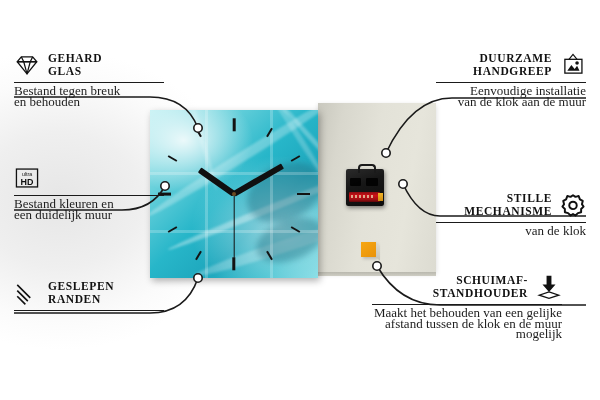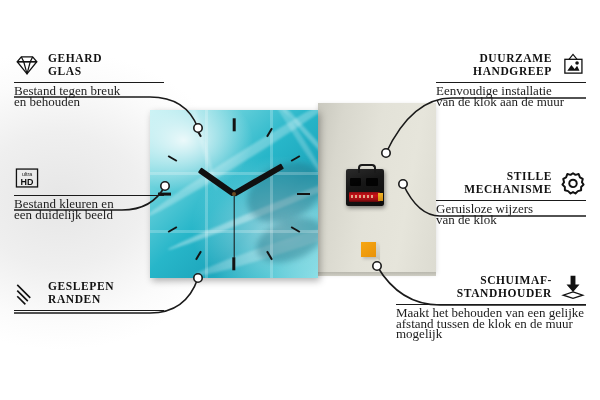--- a/index.html
+++ b/index.html
@@ -92,21 +92,21 @@
     font-weight:bold;letter-spacing:.6px;color:#111;
     font-size:11.5px;line-height:13px;text-transform:uppercase;
   }
   .cal .desc{
     font-size:13px;line-height:10.5px;color:#1c1c1c;padding-top:3px;
   }
   .rule{height:1px;background:#1a1a1a;}
   .cal.left .ttl{text-align:left;}
   .cal.left .desc{text-align:left;}
   .cal.right .ttl{text-align:right;}
-  .cal.right .desc{}
+  .cal.right .desc{text-align:right;}
   .hdrow{display:flex;align-items:center;gap:8px;}
   .ico{flex:0 0 auto;width:26px;height:26px;display:block;}
   #links{position:absolute;left:0;top:0;width:600px;height:400px;pointer-events:none;}
 </style>
 </head>
 <body>
 
 <div id="stage">
 
   <div id="product">
@@ -206,21 +206,21 @@
         <rect x="3" y="5" width="26" height="22" fill="none" stroke="#111" stroke-width="1.6"></rect>
         <text x="16" y="14" font-family="Liberation Sans, sans-serif" font-size="6.5" text-anchor="middle" fill="#111">ultra</text>
         <text x="16" y="24" font-family="Liberation Sans, sans-serif" font-size="11" font-weight="bold" text-anchor="middle" fill="#111">HD</text>
       </svg>
       <div class="ttl">
       </div>
     </div>
     <div class="rule" style="margin-top:4px;width:150px;"></div>
     <div class="desc">
       <div>Bestand kleuren en</div>
-      <div>een duidelijk beeld</div>
+      <div>een duidelijk muur</div>
     </div>
   </div>
 
   <div class="cal left" style="left:14px;top:280px;width:150px;">
     <div class="hdrow">
       <svg class="ico" viewBox="0 0 32 32">
         <g stroke="#111" stroke-width="2" stroke-linecap="butt">
           <path d="M4,6 L20,22"></path>
           <path d="M4,13 L17,26"></path>
           <path d="M4,20 L14,30"></path>
@@ -248,40 +248,39 @@
       </svg>
     </div>
     <div class="rule" style="margin-top:4px;width:150px;"></div>
     <div class="desc">
       <div>Eenvoudige installatie</div>
       <div>van de klok aan de muur</div>
     </div>
   </div>
 
   <div class="cal right" style="left:436px;top:170px;width:150px;">
-    <div class="hdrow" style="justify-content:flex-end;">
+    <div class="hdrow" style="justify-content:flex-end;margin-top:22px;">
       <div class="ttl">
         <div>STILLE</div>
         <div>MECHANISME</div>
       </div>
       <svg class="ico" viewBox="0 0 32 32">
         <g fill="none" stroke="#111" stroke-width="2.4" stroke-linejoin="round">
           <path d="M16,4 L19,6 L23,5 L24.5,9 L28,11 L27,15 L29,18 L26,21 L26,25 L22,26 L19,29 L16,27 L13,29 L10,26 L6,25 L6,21 L3,18 L5,15 L4,11 L7.5,9 L9,5 L13,6 Z"></path>
           <circle cx="16" cy="16.5" r="4.6"></circle>
         </g>
       </svg>
     </div>
     <div class="rule" style="margin-top:4px;width:150px;"></div>
     <div class="desc">
-      <div>Geruisloze wijzers</div>
       <div>van de klok</div>
     </div>
   </div>
 
-  <div class="cal right" style="left:396px;top:274px;width:190px;">
+  <div class="cal right" style="left:372px;top:274px;width:190px;">
     <div class="hdrow" style="justify-content:flex-end;">
       <div class="ttl">
         <div>SCHUIMAF-</div>
         <div>STANDHOUDER</div>
       </div>
       <svg class="ico" viewBox="0 0 32 32">
         <path d="M13,2 L19,2 L19,13 L24,13 L16,22 L8,13 L13,13 Z" fill="#111"></path>
         <path d="M16,22 L28,26 L16,30 L4,26 Z" fill="none" stroke="#111" stroke-width="1.6"></path>
       </svg>
     </div>

